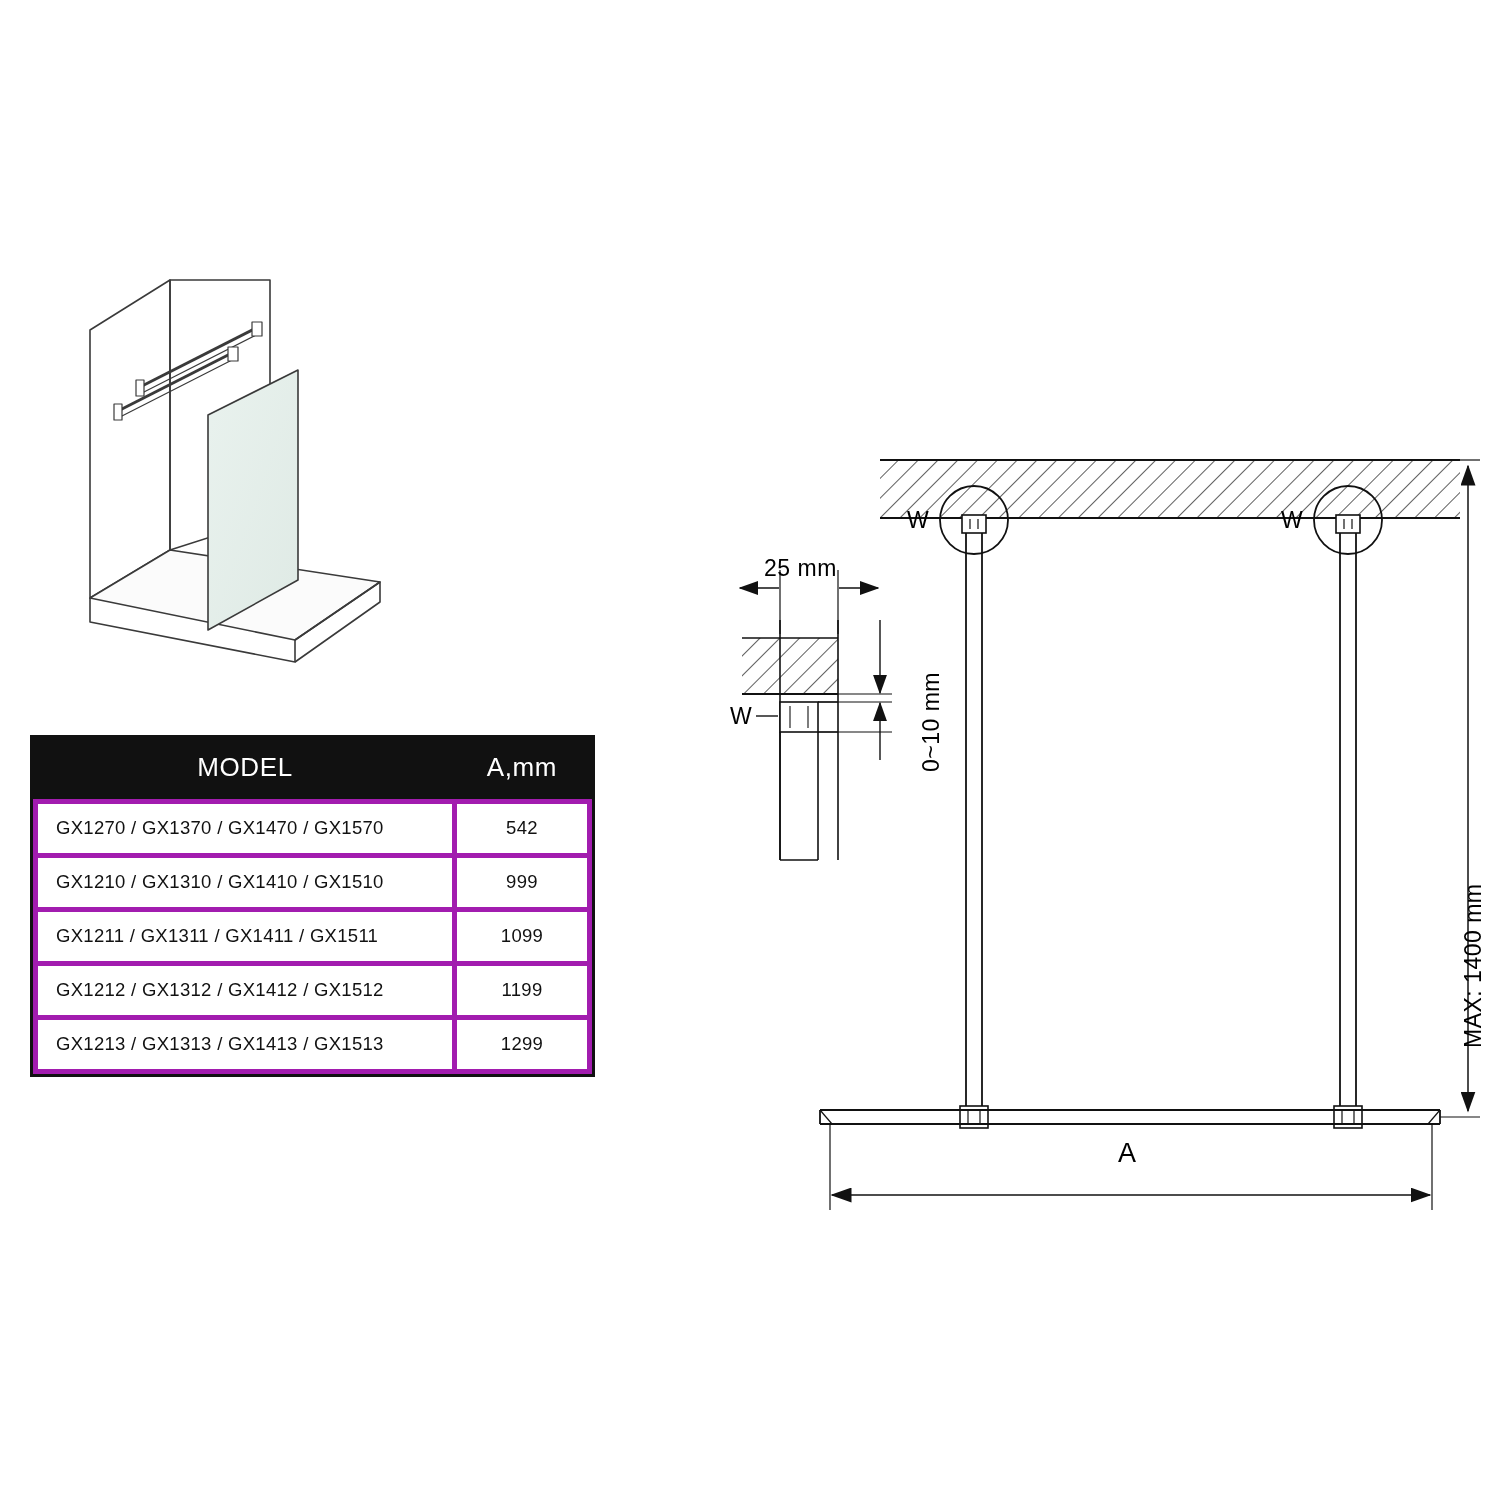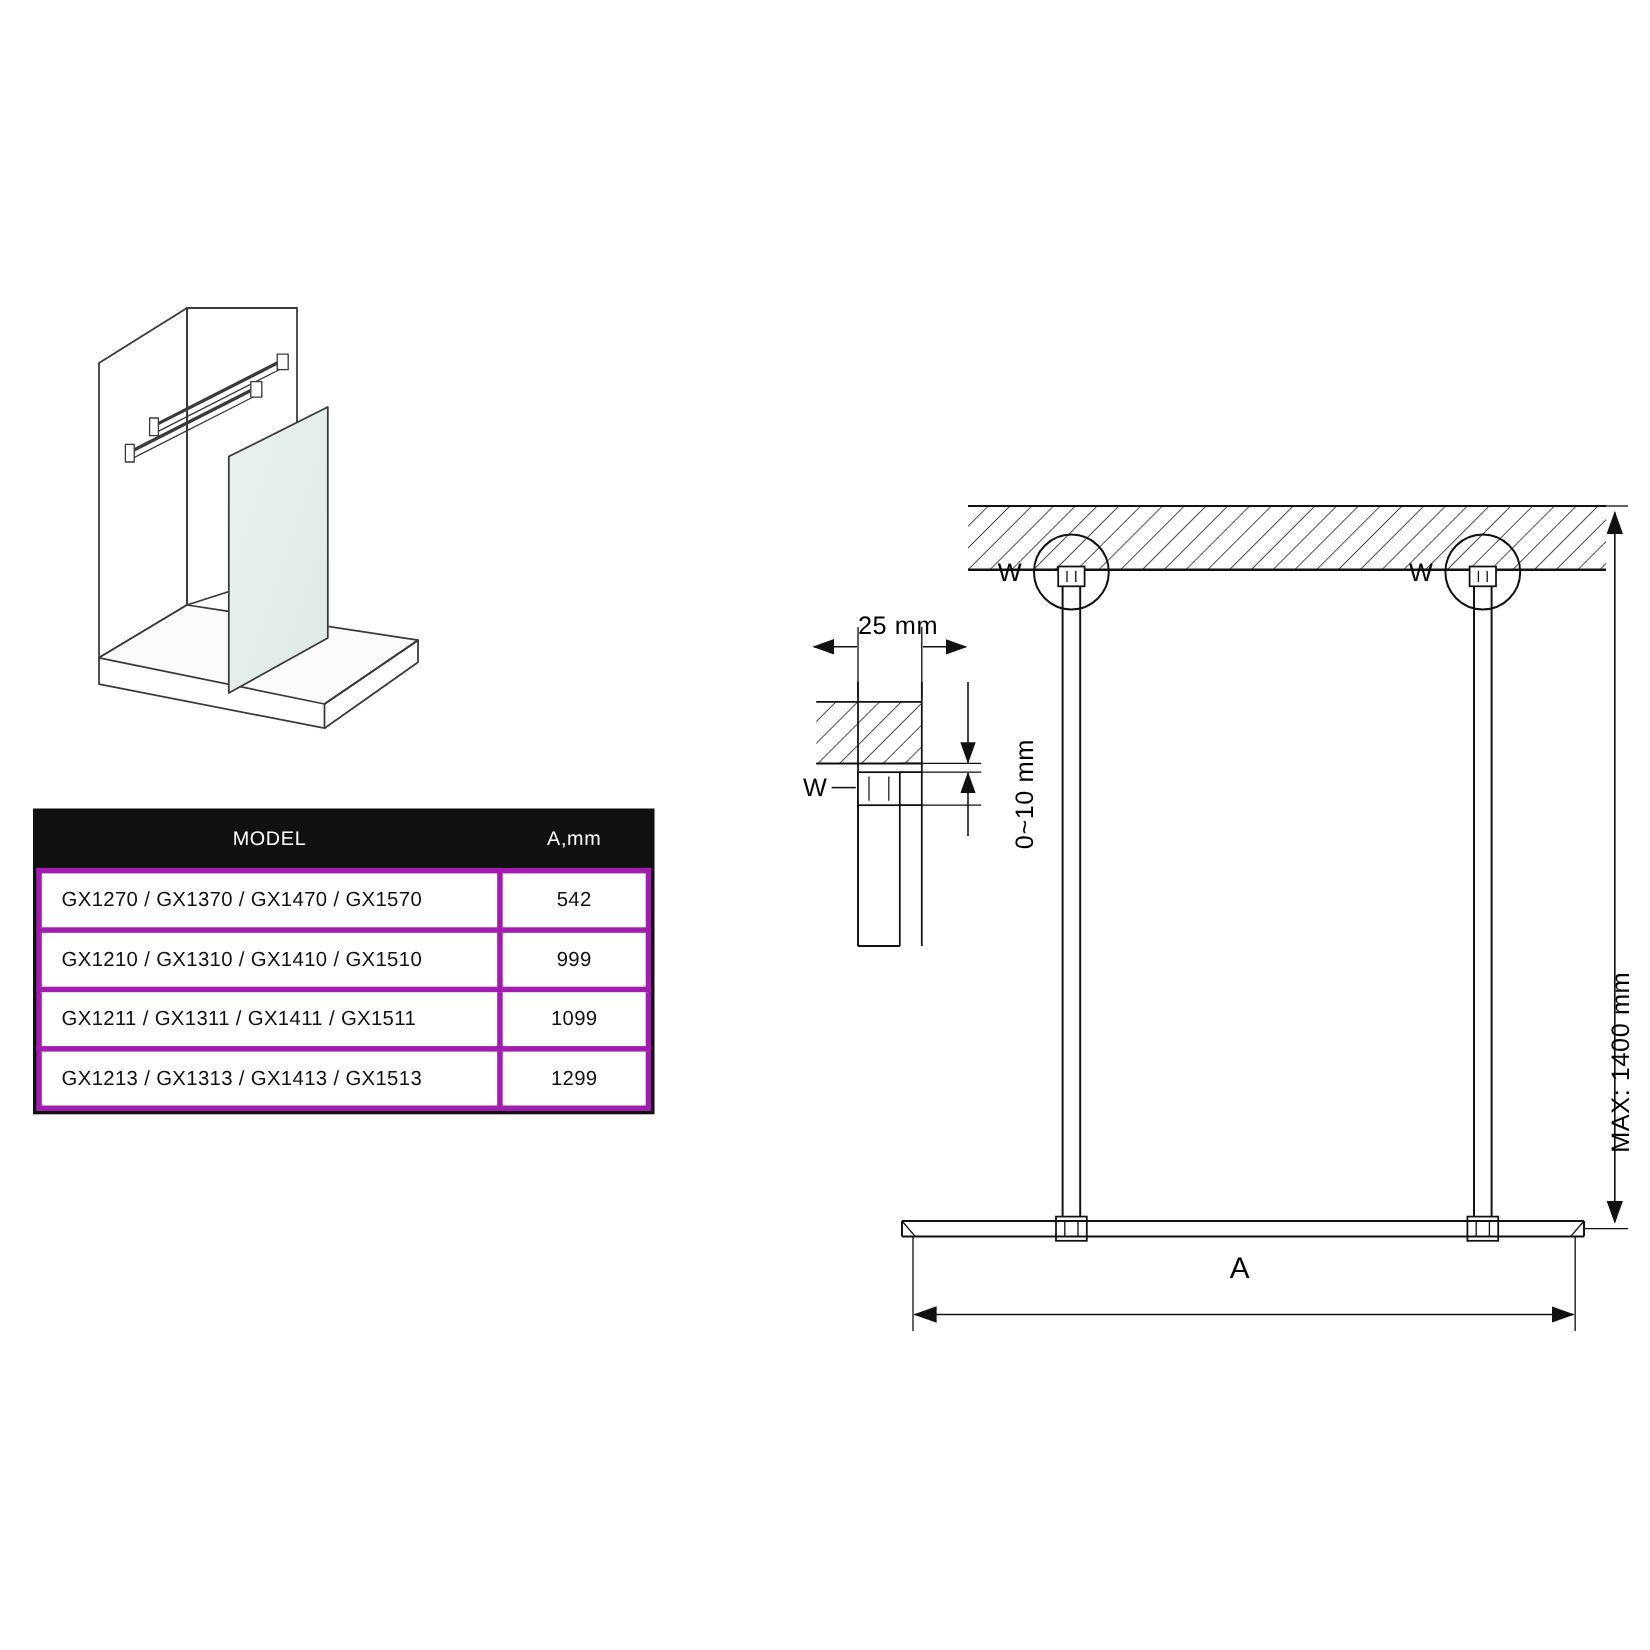--- a/index.html
+++ b/index.html
@@ -41,21 +41,21 @@
   }
   table.spec {
     border-collapse: collapse;
     width: 100%;
     table-layout: fixed;
     background: #111111;
   }
   table.spec th {
     background: #111111;
     color: #ffffff;
-    font-size: 18px;
+    font-size: 26px;
     font-weight: normal;
     letter-spacing: 0.6px;
     padding: 14px 0 16px 0;
     text-align: center;
     border: none;
   }
   table.spec td {
     background: #ffffff;
     color: #111111;
     font-size: 18.5px;
@@ -146,20 +146,24 @@
           <td class="model">GX1270 / GX1370 / GX1470 / GX1570</td>
           <td class="val">542</td>
         </tr>
         <tr>
           <td class="model">GX1210 / GX1310 / GX1410 / GX1510</td>
           <td class="val">999</td>
         </tr>
         <tr>
           <td class="model">GX1211 / GX1311 / GX1411 / GX1511</td>
           <td class="val">1099</td>
+        </tr>
+        <tr>
+          <td class="model">GX1212 / GX1312 / GX1412 / GX1512</td>
+          <td class="val">1199</td>
         </tr>
         <tr>
           <td class="model">GX1213 / GX1313 / GX1413 / GX1513</td>
           <td class="val">1299</td>
         </tr>
       </tbody>
     </table>
   </div>
 
   <div class="drawing">
@@ -246,21 +250,21 @@
         <line x1="98" y1="282" x2="172" y2="282" stroke-width="1.2"></line>
         <line x1="98" y1="312" x2="172" y2="312" stroke-width="1.2"></line>
         <line x1="160" y1="200" x2="160" y2="273" stroke-width="1.4" marker-end="url(#arrR)"></line>
         <line x1="160" y1="340" x2="160" y2="283" stroke-width="1.4" marker-end="url(#arrR)"></line>
 
         <line x1="36" y1="296" x2="58" y2="296" stroke-width="1.4"></line>
       </g>
     </svg>
 
     
-    <div class="lbl" style="left:60px; top:135px; font-size:23px;">25 mm</div>
+    <div class="lbl" style="left:44px; top:135px; font-size:23px;">25 mm</div>
     <div class="lbl vert" style="left:198px; top:352px; font-size:23px;">0~10 mm</div>
     <div class="lbl" style="left:10px; top:283px; font-size:23px;">W</div>
 
     <div class="lbl" style="left:187px; top:87px; font-size:23px;">W</div>
     <div class="lbl" style="left:561px; top:87px; font-size:23px;">W</div>
 
     <div class="lbl vert" style="left:740px; top:628px; font-size:23px;">MAX: 1400 mm</div>
     <div class="lbl" style="left:398px; top:718px; font-size:27px;">A</div>
   </div>
 

